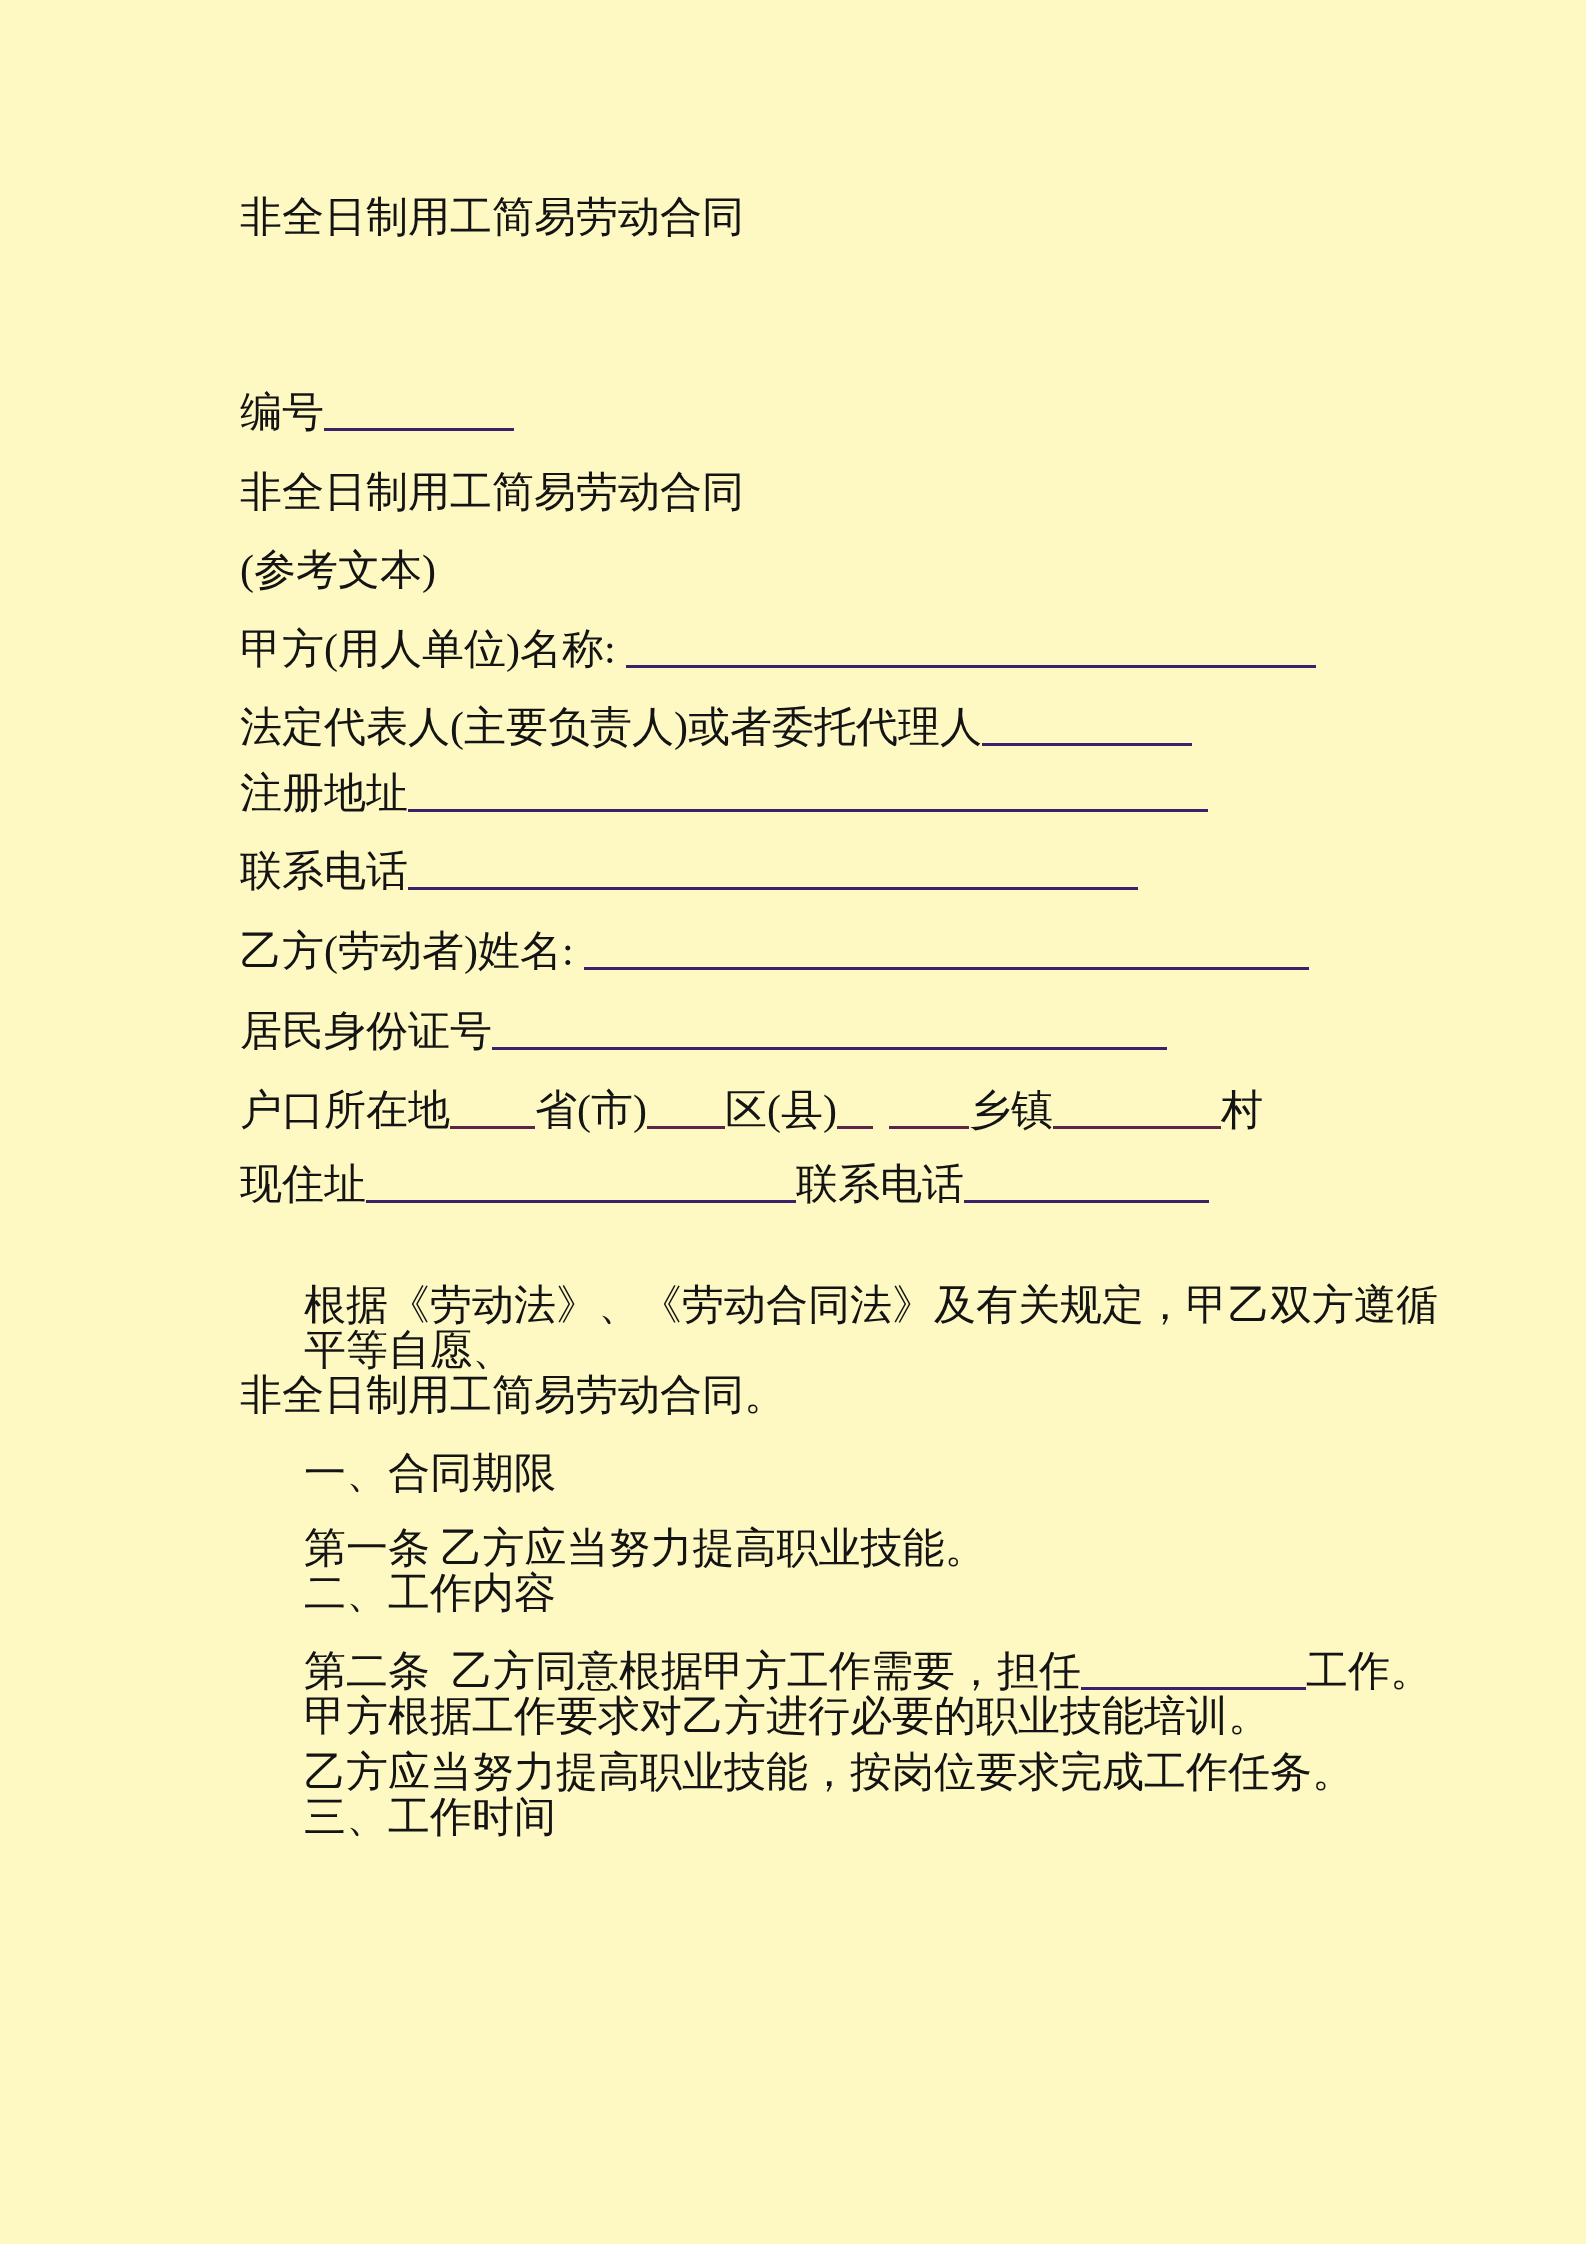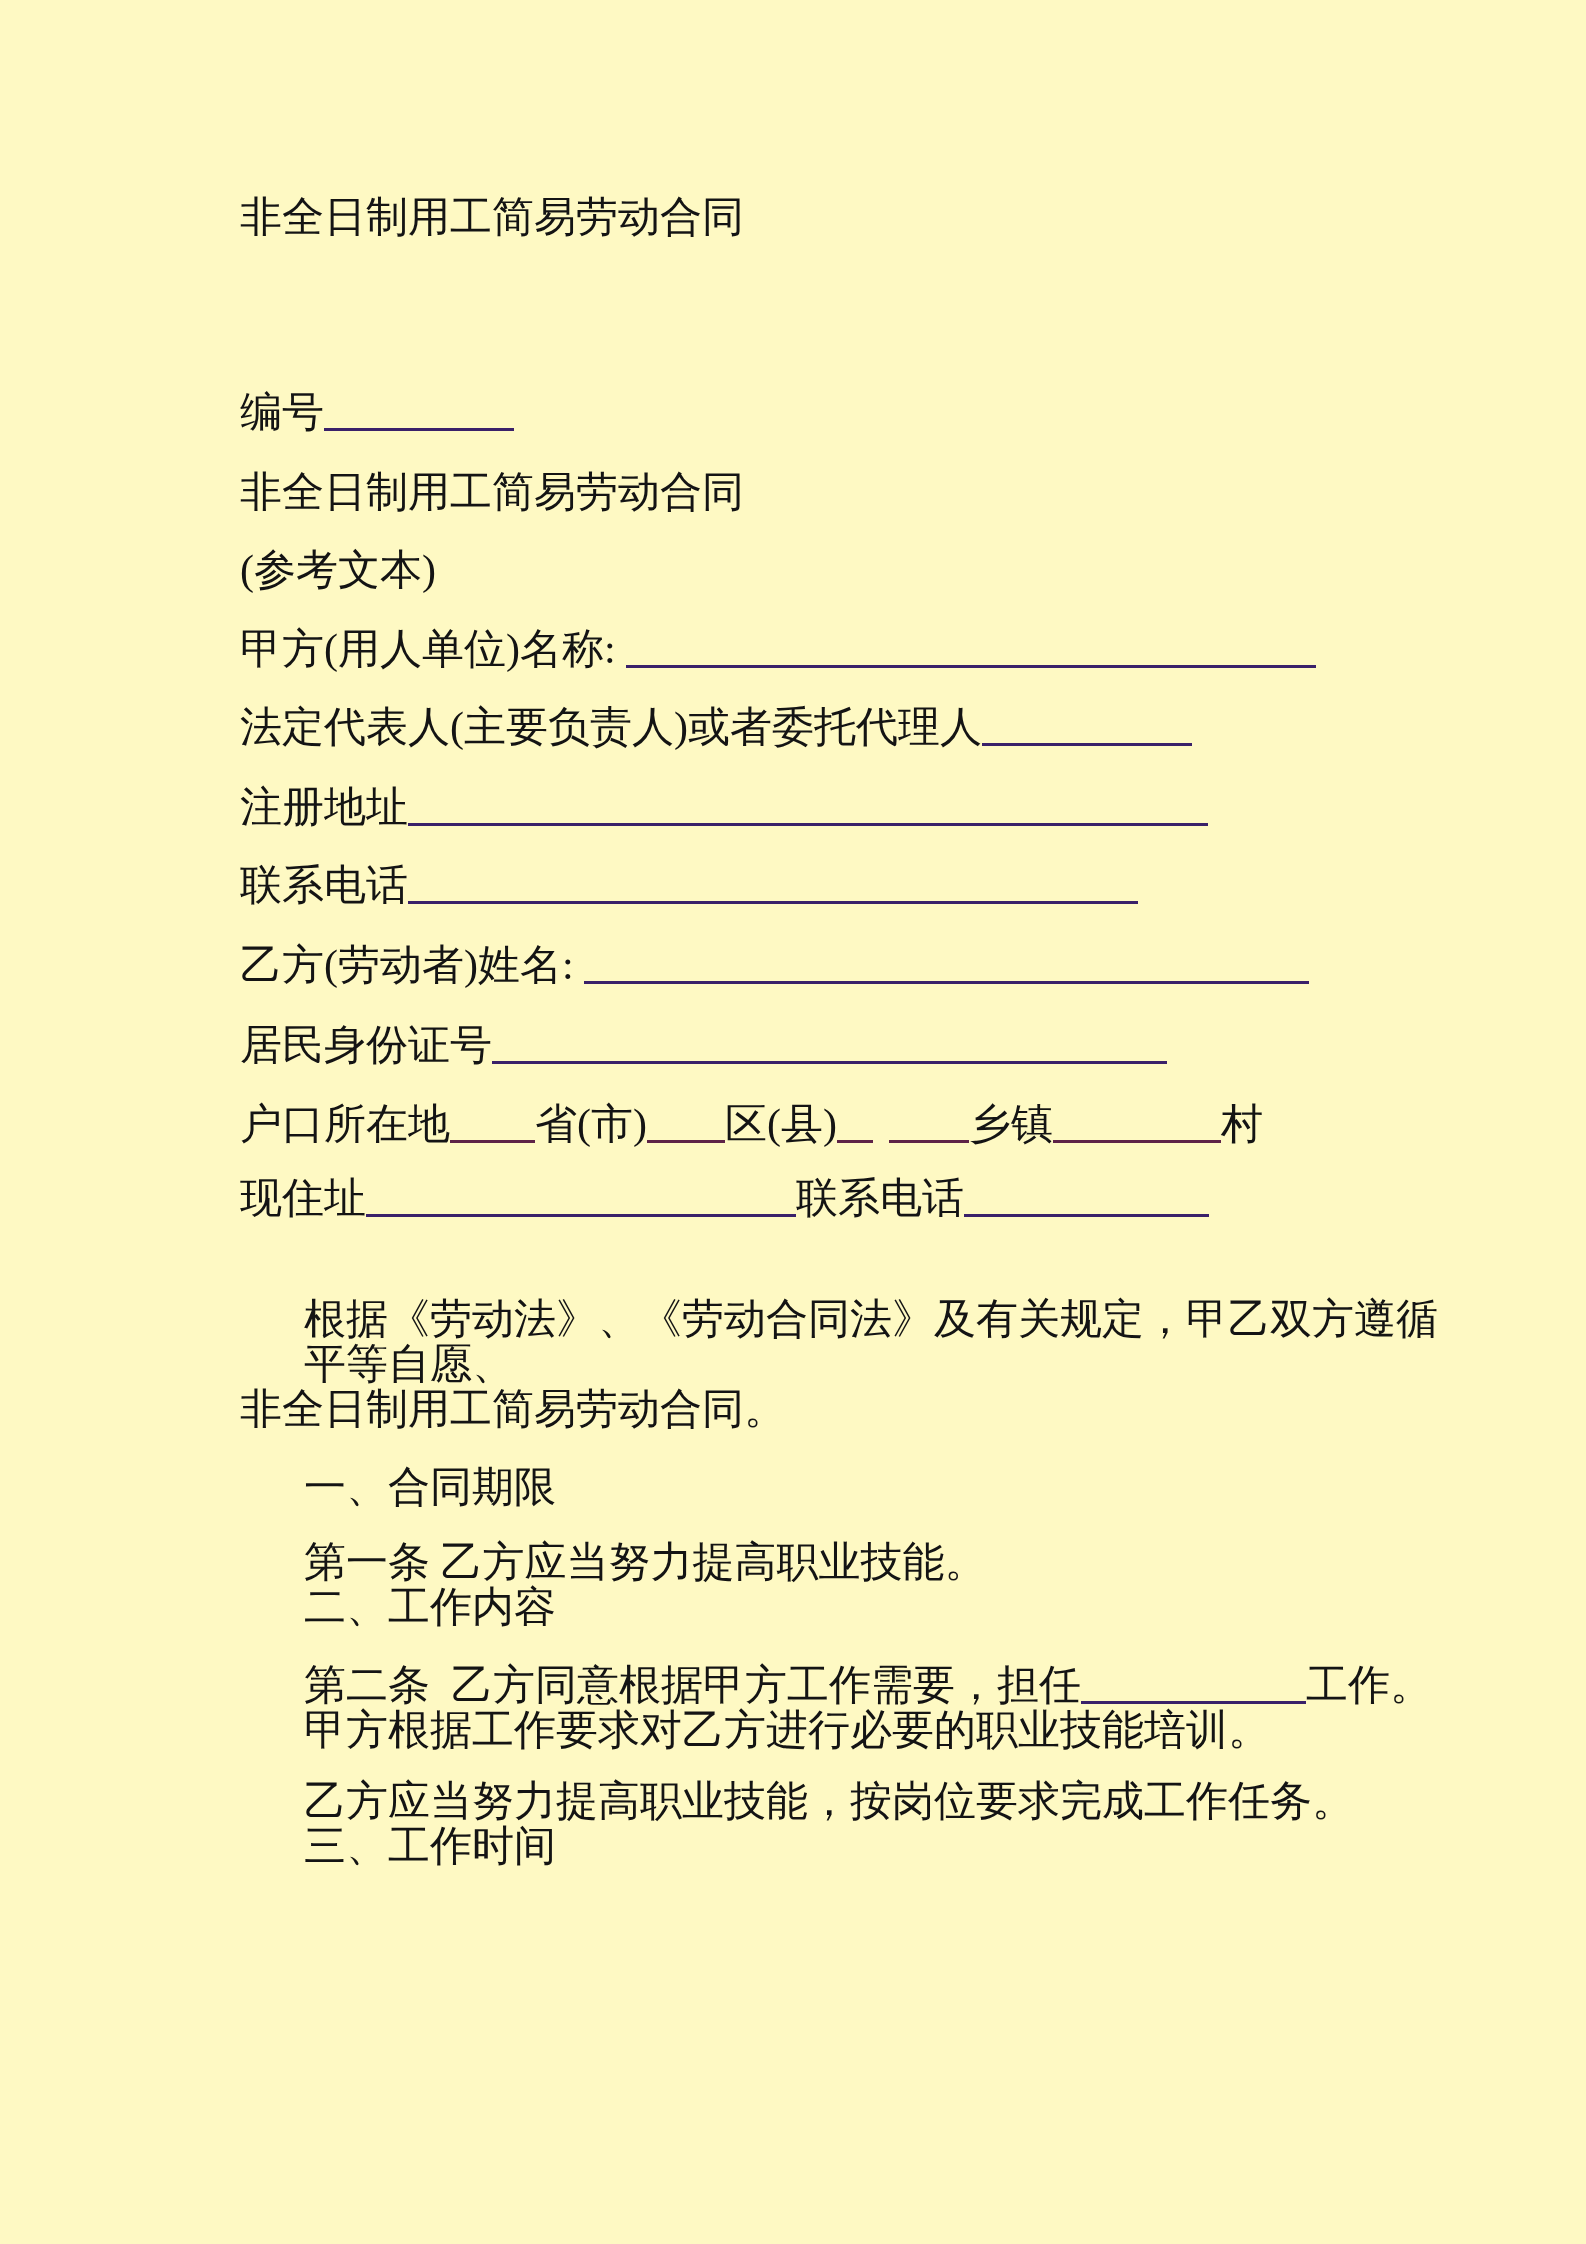--- a/index.html
+++ b/index.html
@@ -43,21 +43,21 @@
   <div class="line" style="margin-top:150px"><span>编号</span><span class="ul" style="width:190px"></span></div>
 
   <div class="line" style="margin-top:35px">非全日制用工简易劳动合同</div>
 
   <div class="line" style="margin-top:33px">(参考文本)</div>
 
   <div class="line" style="margin-top:34px"><span>甲方(用人单位)名称: </span><span class="ul" style="width:690px"></span></div>
 
   <div class="line" style="margin-top:33px"><span>法定代表人(主要负责人)或者委托代理人</span><span class="ul" style="width:210px"></span></div>
 
-  <div class="line" style="margin-top:35px"><span>注册地址</span><span class="ul" style="width:800px"></span></div>
+  <div class="line" style="margin-top:21px"><span>注册地址</span><span class="ul" style="width:800px"></span></div>
 
   <div class="line" style="margin-top:33px"><span>联系电话</span><span class="ul" style="width:730px"></span></div>
 
   <div class="line" style="margin-top:35px"><span>乙方(劳动者)姓名: </span><span class="ul" style="width:725px"></span></div>
 
   <div class="line" style="margin-top:35px"><span>居民身份证号</span><span class="ul" style="width:675px"></span></div>
 
   <div class="line" style="margin-top:34px"><span>户口所在地</span><span class="ul alt" style="width:85px"></span><span>省(市)</span><span class="ul alt" style="width:78px"></span><span>区(县)</span><span class="ul alt" style="width:36px"></span><span class="gap"></span><span class="ul alt" style="width:80px"></span><span>乡镇</span><span class="ul alt" style="width:168px"></span><span>村</span></div>
 
 
@@ -67,17 +67,17 @@
   <div class="line">非全日制用工简易劳动合同。</div>
 
   <div class="line indent" style="margin-top:33px">一、合同期限</div>
 
   <div class="line indent" style="margin-top:30px">第一条 乙方应当努力提高职业技能。</div>
   <div class="line indent">二、工作内容</div>
 
   <div class="line indent" style="margin-top:33px"><span>第二条  乙方同意根据甲方工作需要，担任</span><span class="ul" style="width:225px"></span><span>工作。</span></div>
   <div class="line indent">甲方根据工作要求对乙方进行必要的职业技能培训。</div>
 
-  <div class="line indent" style="margin-top:26px">乙方应当努力提高职业技能，按岗位要求完成工作任务。</div>
+  <div class="line indent" style="margin-top:11px">乙方应当努力提高职业技能，按岗位要求完成工作任务。</div>
 
   <div class="line indent" style="">三、工作时间</div>
 
 </div>
 
 </body></html>

